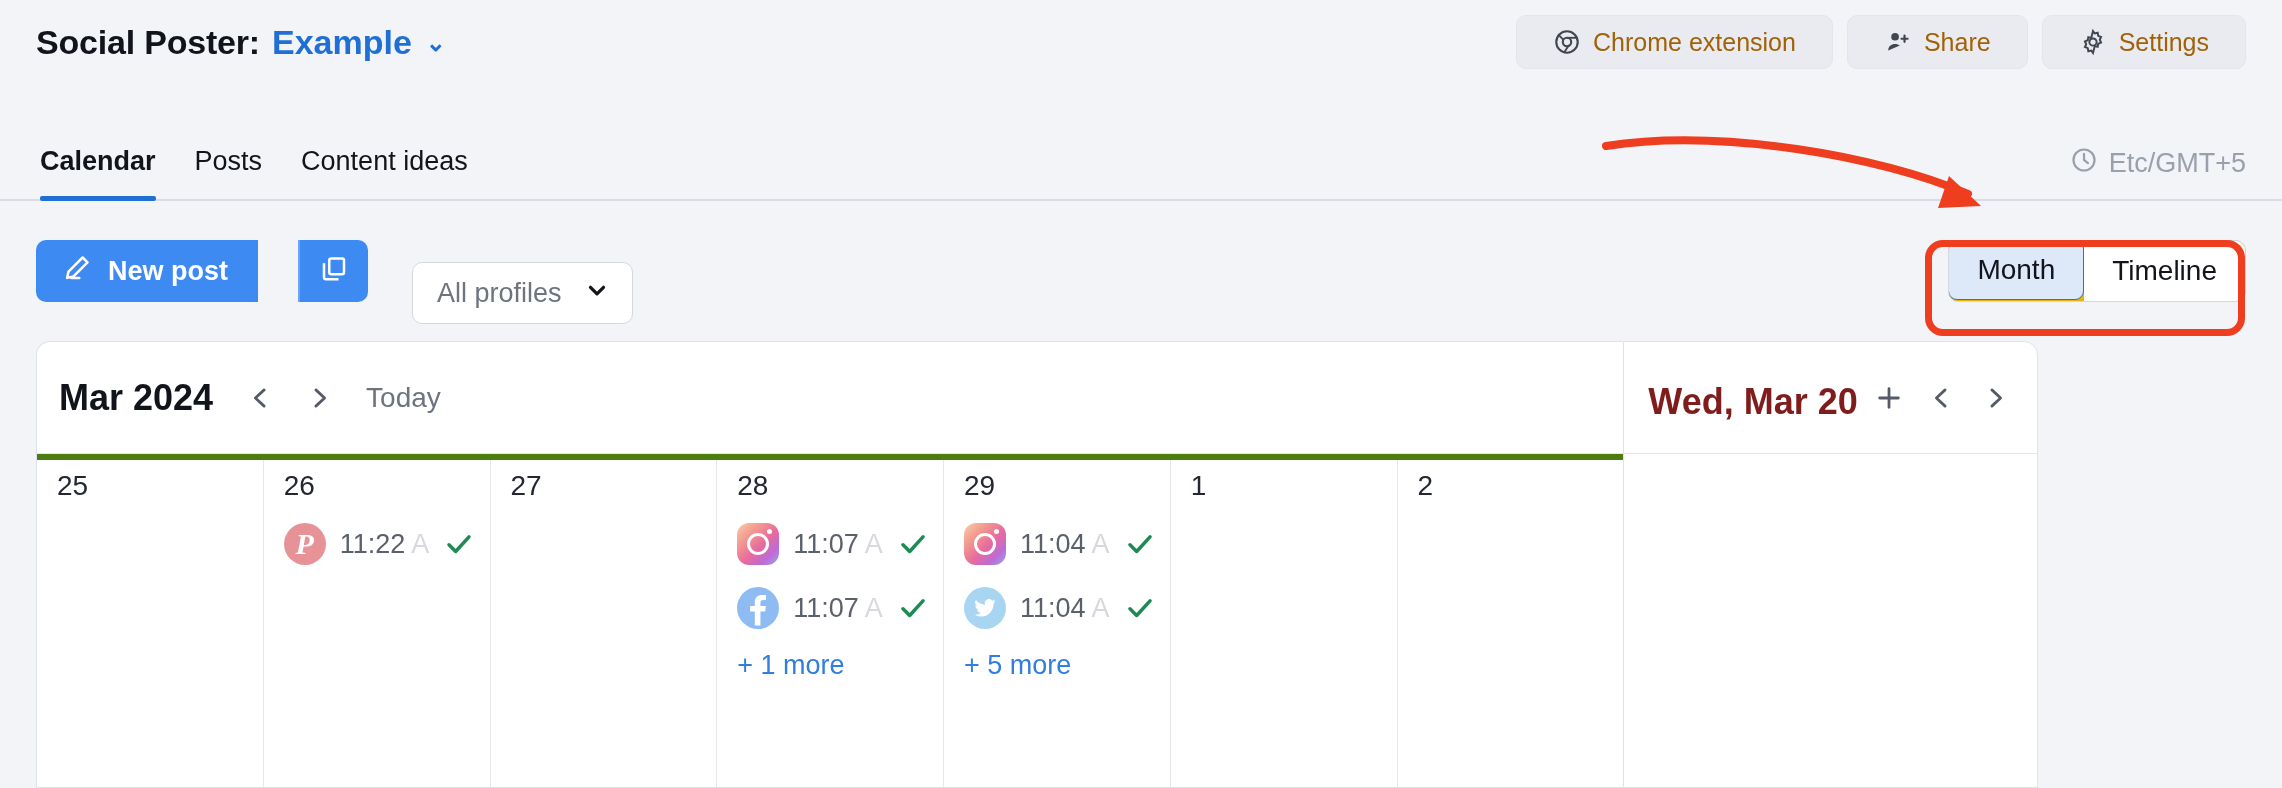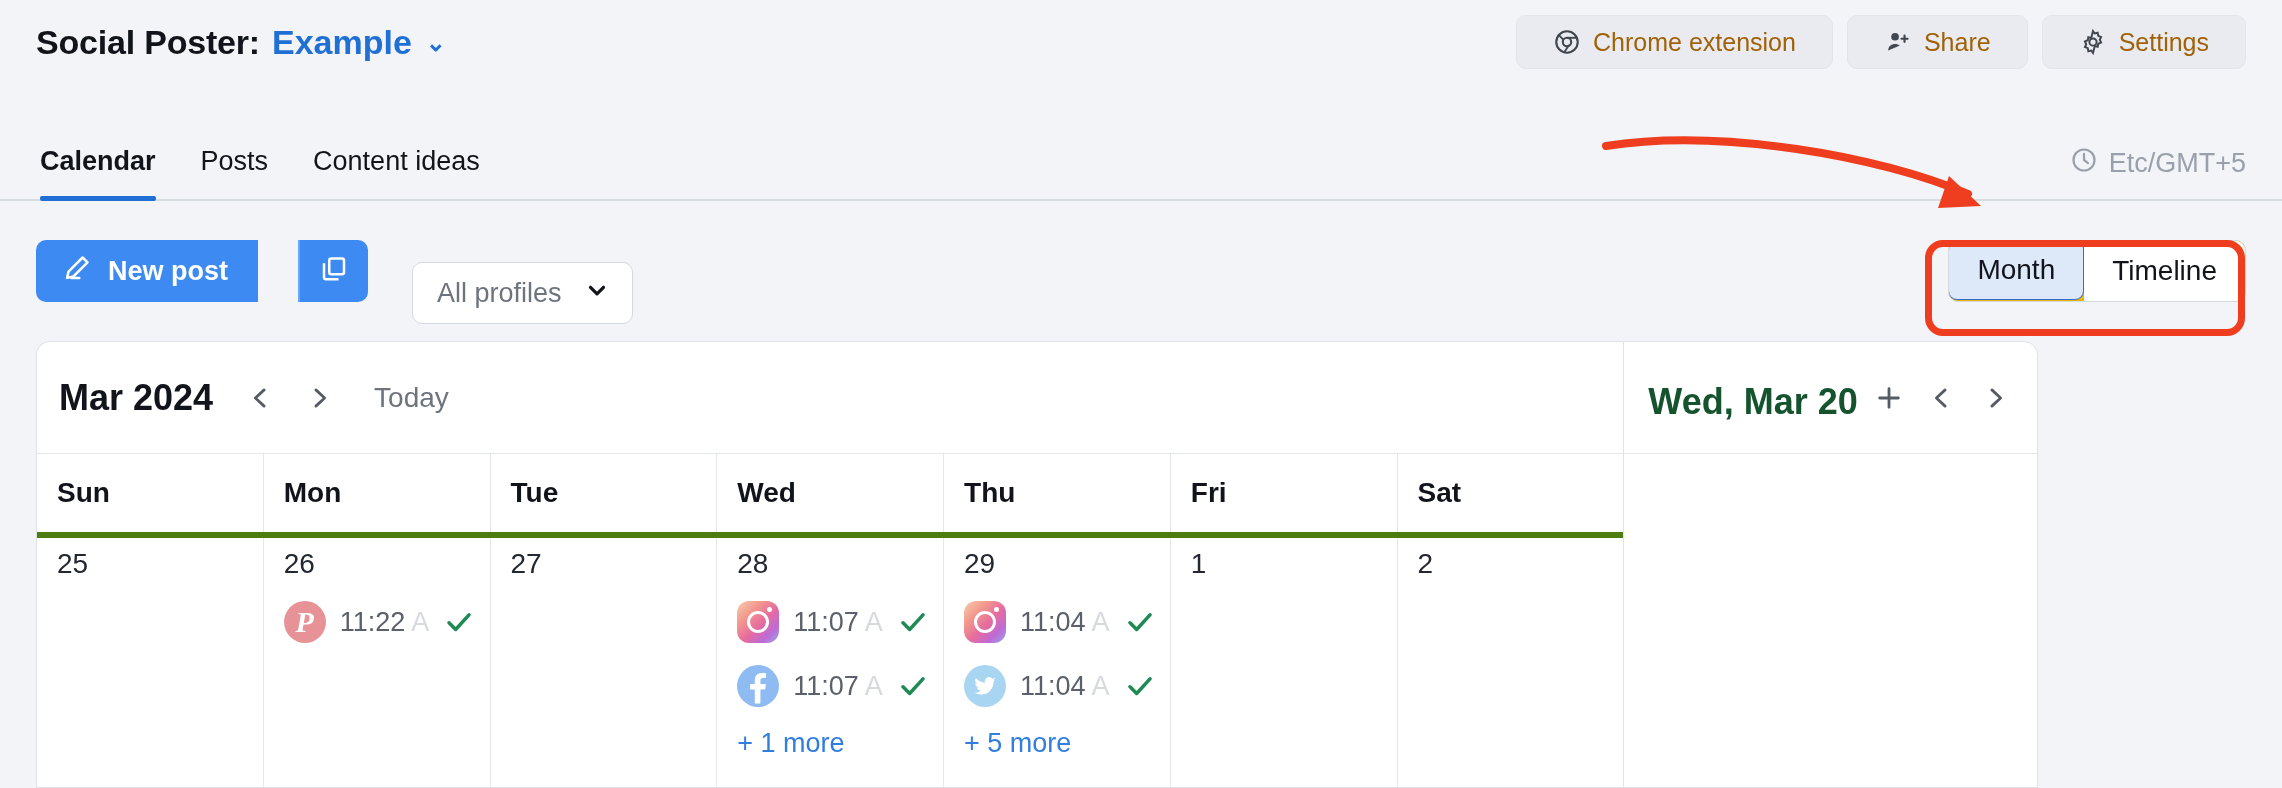--- a/index.html
+++ b/index.html
@@ -37,21 +37,21 @@
     font-size: 25px; color: #a16207; cursor: pointer; white-space: nowrap;
   }
   .pill-btn svg { display: block; }
 
   
   .tabsrow {
     position: absolute; left: 0; top: 84px; width: 2282px; height: 117px;
     border-bottom: 2px solid #d8dce3;
     display: flex; align-items: flex-end; padding: 0 36px;
   }
-  .tabs { display: flex; align-items: flex-end; gap: 13px; }
+  .tabs { display: flex; align-items: flex-end; gap: 7px; }
   .tab {
     position: relative; font-size: 27px; color: #11141a;
     padding: 0 16px 22px 16px; cursor: pointer; white-space: nowrap;
   }
   .tab:first-child { padding-left: 4px; }
   .tab.active { font-weight: 700; }
   .tab.active::after {
     content: ""; position: absolute; left: 4px; right: 16px; bottom: -2px;
     height: 5px; background: #1f6fd4; border-radius: 2px;
   }
@@ -127,21 +127,21 @@
     border-bottom: 1px solid #e4e7ed; flex: 0 0 auto;
   }
   .cal-month { font-size: 36px; font-weight: 700; color: #11141a; white-space: nowrap; }
   .nav-ico {
     display: flex; align-items: center; justify-content: center;
     width: 48px; height: 48px; margin-left: 10px; cursor: pointer;
     color: #555b66;
   }
   .cal-month + .nav-ico { margin-left: 24px; }
   .today-link {
-    font-size: 28px; color: #6e747e; margin-left: 31px; cursor: pointer; white-space: nowrap;
+    font-size: 28px; color: #6e747e; margin-left: 23px; cursor: pointer; white-space: nowrap;
   }
 
   .weekhead { display: flex; flex: 0 0 auto; height: 78px; }
   .weekhead .wcell {
     flex: 1 1 0; border-right: 1px solid #e4e7ed;
     display: flex; align-items: center; padding-left: 20px;
     font-size: 28px; font-weight: 700; color: #11141a;
   }
   .weekhead .wcell:last-child { border-right: none; }
 
@@ -203,21 +203,21 @@
   .day-panel {
     flex: 1 1 auto; background: #ffffff;
     border: 1px solid #dfe3e9;
     border-top-right-radius: 14px;
     display: flex; flex-direction: column; overflow: hidden;
   }
   .day-head {
     height: 112px; display: flex; align-items: center; padding: 0 20px 0 24px;
     border-bottom: 1px solid #e4e7ed; flex: 0 0 auto;
   }
-  .day-title { font-size: 36px; font-weight: 700; color: #14532d; white-space: nowrap; margin-top: 8px; }
+  .day-title { font-size: 36px; font-weight: 700; color: #7f1d1d; white-space: nowrap; margin-top: 8px; }
   .day-head .nav-ico:first-of-type { margin-left: 30px; }
   .day-body { flex: 1 1 auto; background: #ffffff; }
 </style>
 </head>
 <body>
 
 <div class="page">
 
   <div class="topbar">
     <span class="app-title">Social Poster:</span>
@@ -347,29 +347,20 @@
             </svg>
         </span>
         <span class="nav-ico">
           <svg width="30" height="30" viewBox="0 0 24 24" fill="none" stroke="#555b66" stroke-width="2.2" stroke-linecap="round" stroke-linejoin="round">
               <path d="M9.5 5.5l7 6.5-7 6.5"></path>
             </svg>
         </span>
         <span class="today-link">Today</span>
       </div>
 
-      <div class="weekhead">
-        <div class="wcell">Sun</div>
-        <div class="wcell">Mon</div>
-        <div class="wcell">Tue</div>
-        <div class="wcell">Wed</div>
-        <div class="wcell">Thu</div>
-        <div class="wcell">Fri</div>
-        <div class="wcell">Sat</div>
-      </div>
 
       <div class="weekrow">
 
         <div class="daycell">
           <div class="daynum">25</div>
         </div>
 
         <div class="daycell">
           <div class="daynum">26</div>
           <div class="event">

